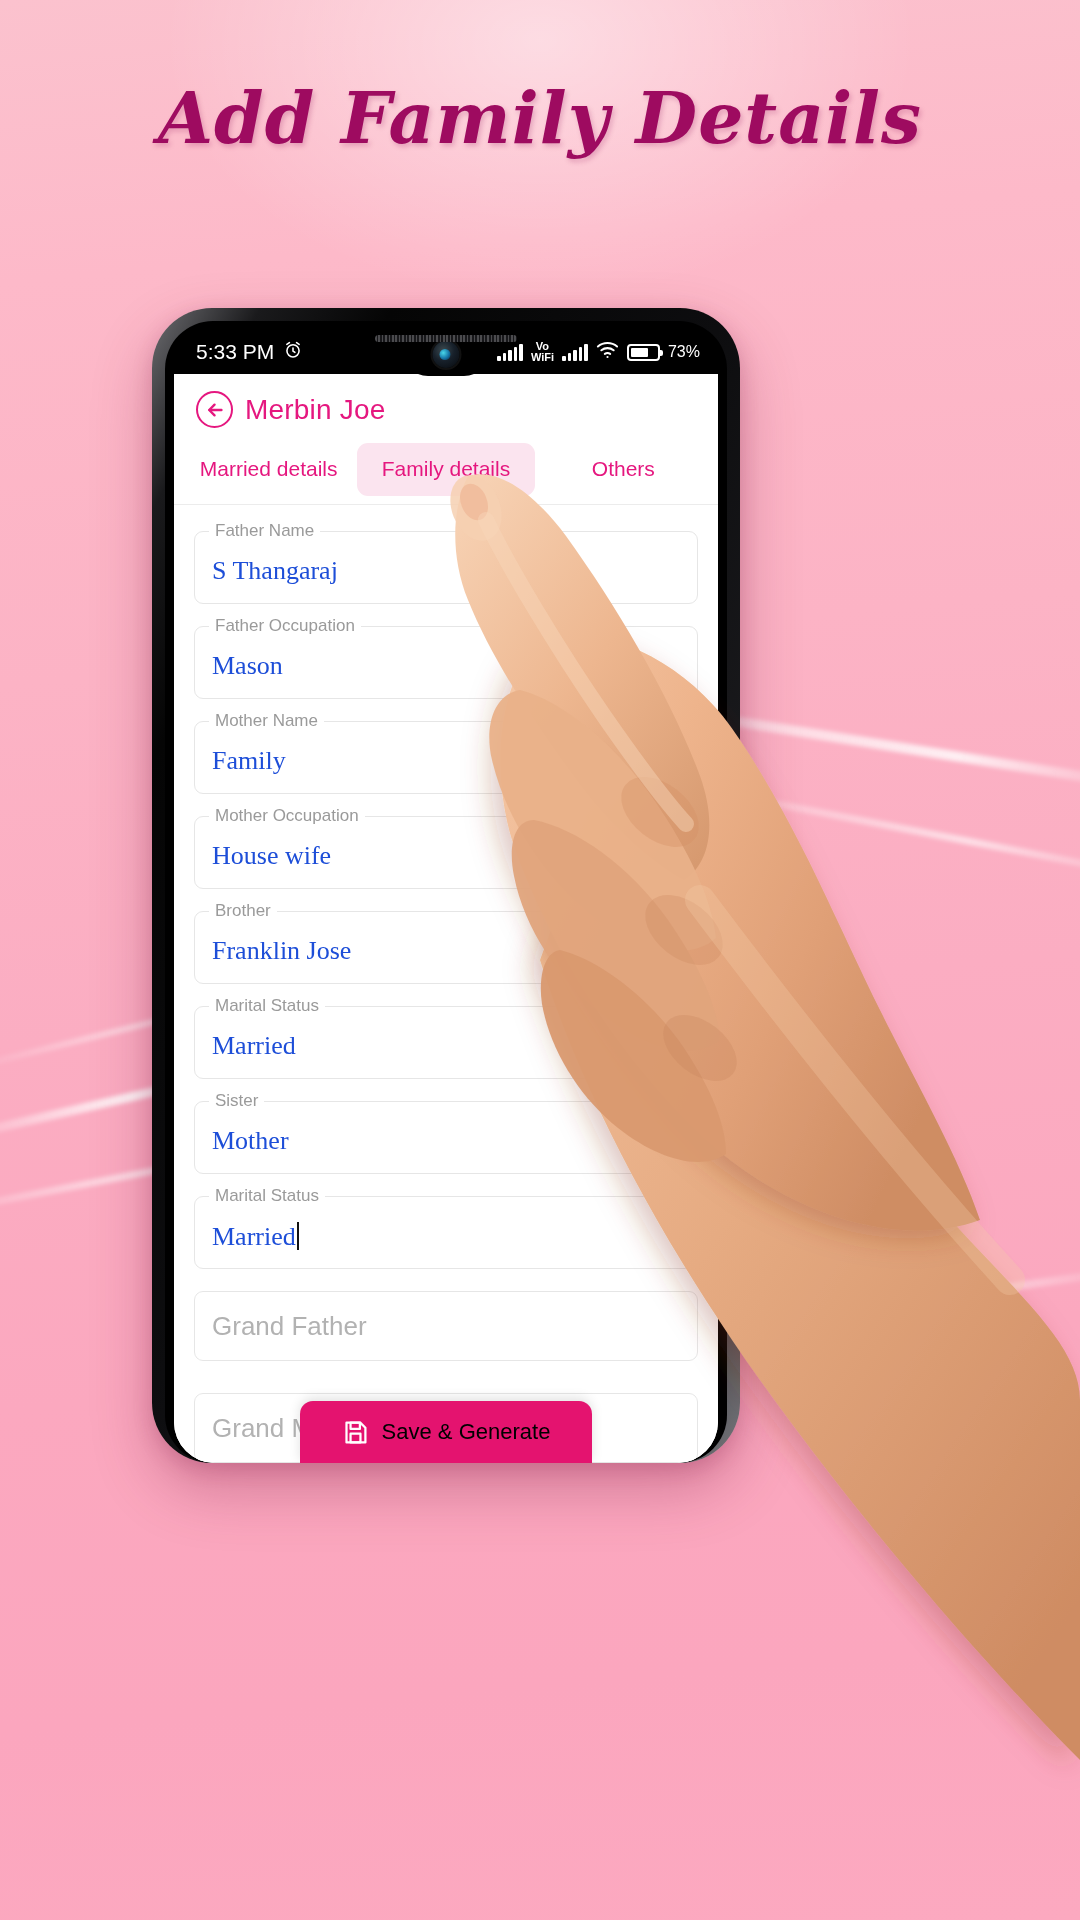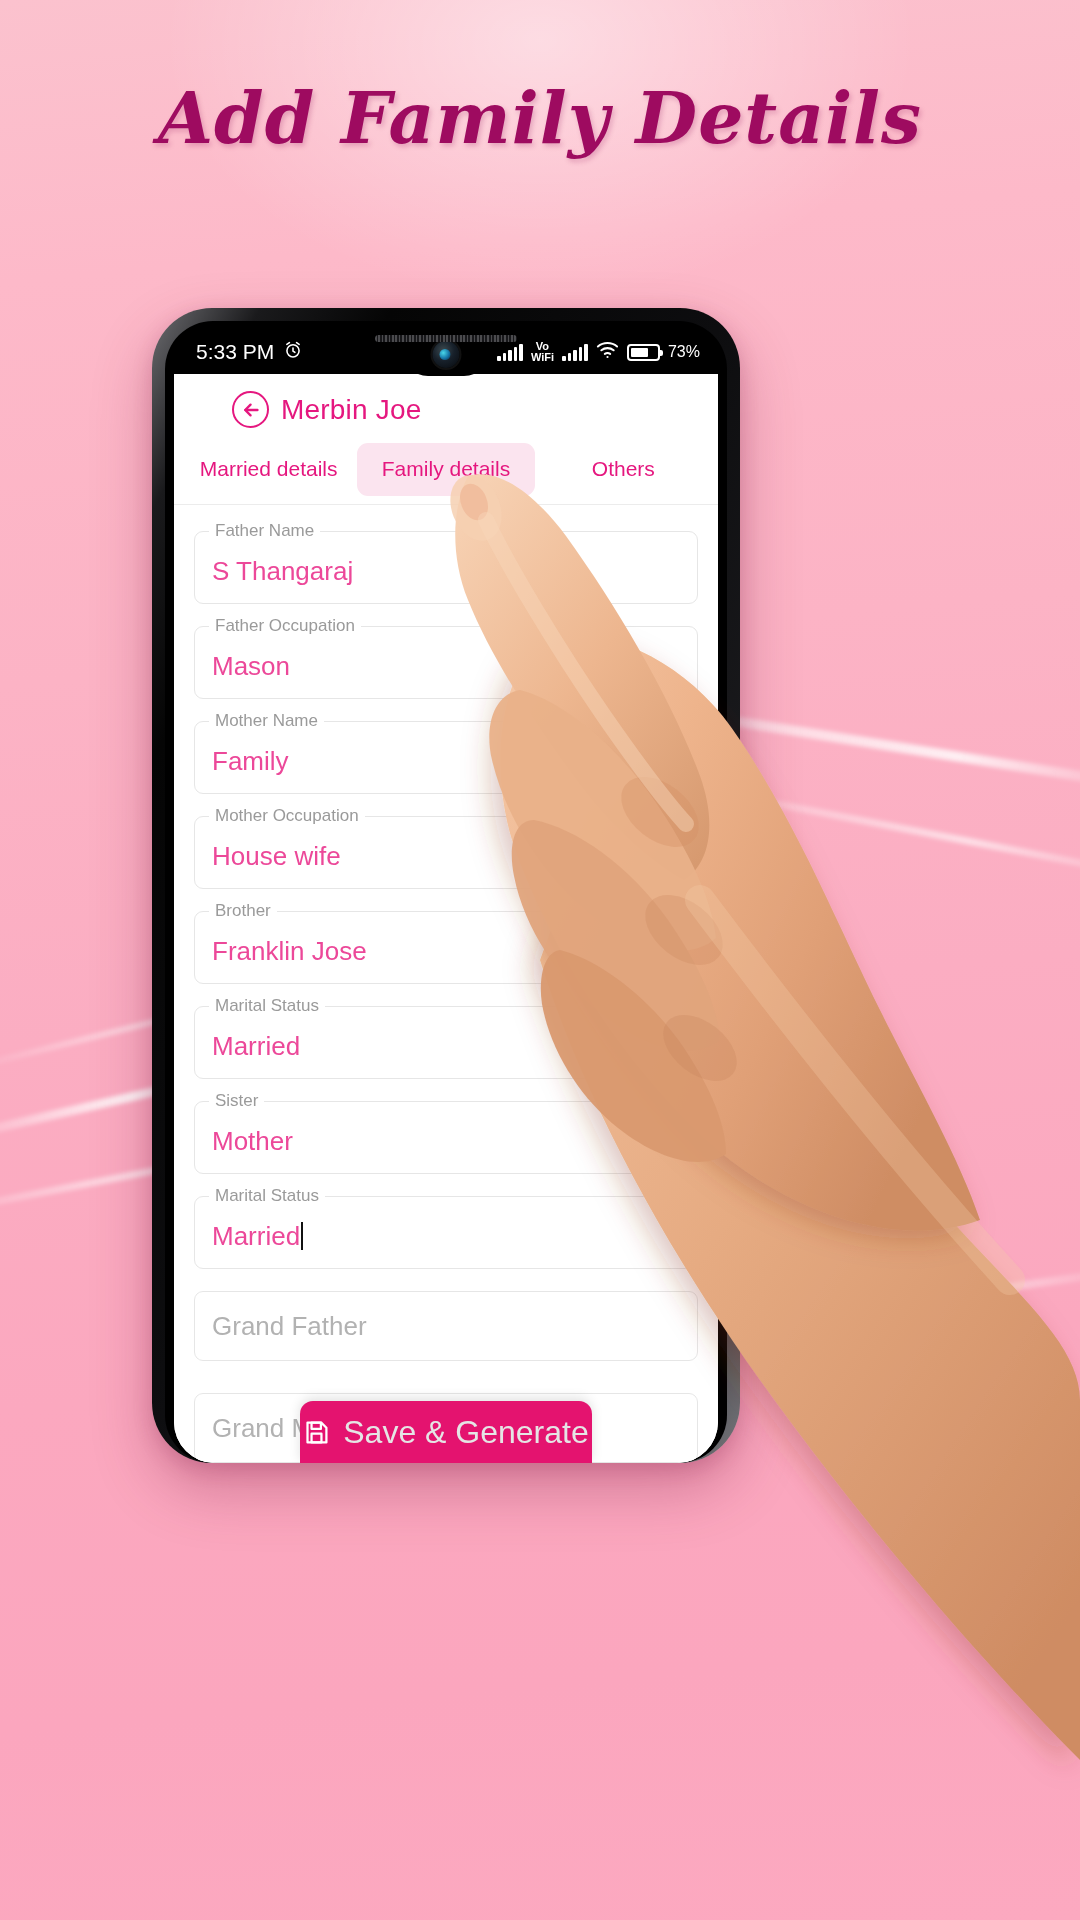--- a/index.html
+++ b/index.html
@@ -142,21 +142,20 @@
   .app {
     position:relative;
     background:#fff;
     height:calc(100% - 44px);
     overflow:hidden;
   }
   .appbar {
     display:flex; align-items:center; gap:12px;
     padding:17px 20px 15px 22px;
     background:#fff;
-    margin-left:36px;
   }
   .back-circle {
     width:37px; height:37px; border-radius:50%;
     border:2.6px solid #e5177f;
     display:flex; align-items:center; justify-content:center;
     flex:0 0 auto;
   }
   .back-circle svg { display:block; }
   .appbar-title {
     font-size:28px; color:#e5177f; font-weight:400;
@@ -193,43 +192,44 @@
     display:flex; align-items:center;
     padding:0 17px;
     background:#fff;
   }
   .field .flabel {
     position:absolute; top:-11px; left:14px;
     background:#fff; padding:0 6px;
     font-size:17px; color:#9a9a9a;
   }
   .field .fvalue {
-    font-size:26px; color:#ec4899;
+    font-size:26px; color:#1d4ed8;
     line-height:1;
     padding-top:6px;
+    font-family:Liberation Serif, serif;
   }
   .field .fvalue.caret::after{
     content:""; display:inline-block;
     width:2px; height:28px; background:#111;
     margin-left:1px; vertical-align:-5px;
   }
   .field .fplaceholder {
     font-size:26px; color:#b2b2b2; line-height:1;
   }
   .field.empty { height:70px; margin-bottom:32px; }
 
   
   .save-btn {
     position:absolute; left:50%; transform:translateX(-50%);
     bottom:0;
     width:292px; height:62px;
     background:#e4136f;
     border-radius:13px 13px 0 0;
     display:flex; align-items:center; justify-content:center; gap:13px;
-    color:#e5e5e5; font-size:32px;
+    color:#000000; font-size:22px;
     box-shadow:0 -3px 12px rgba(0,0,0,.12);
     z-index:12;
   }
   .save-btn svg { display:block; }
 
   
   .hand { position:absolute; left:0; top:0; width:100%; height:100%; pointer-events:none; z-index:30; }
 </style>
 </head>
 <body>

